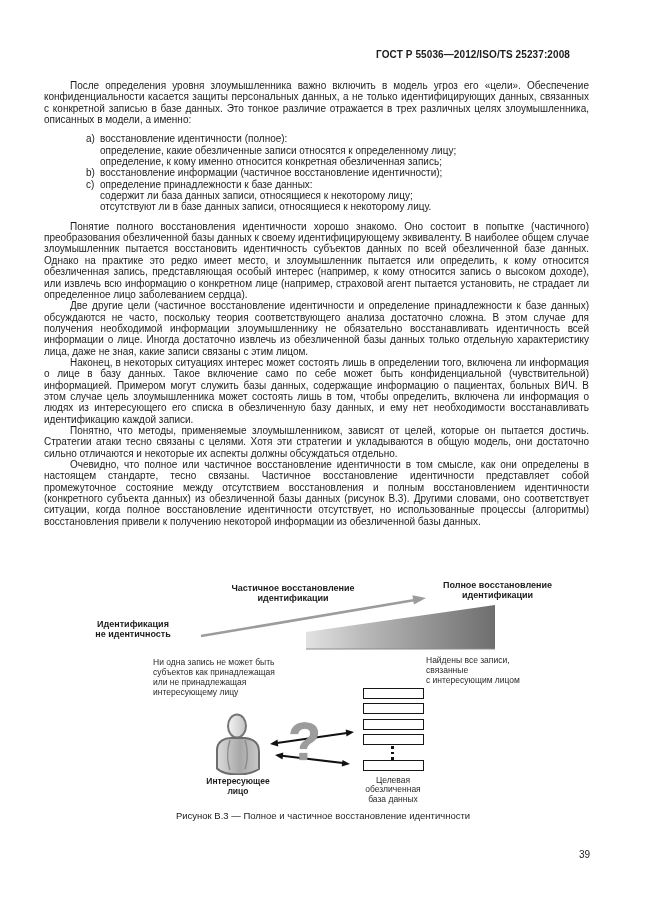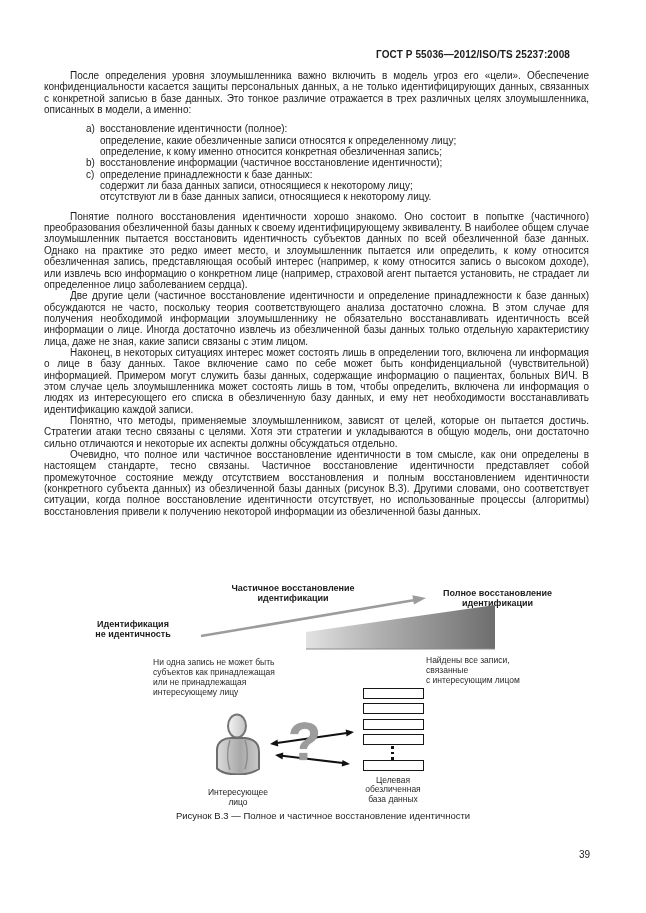--- a/index.html
+++ b/index.html
@@ -9,52 +9,52 @@
     background:#ffffff;
     font-family:"Liberation Sans", sans-serif;
     color:#1c1c1c;
     overflow:hidden;
   }
   .header{
     position:absolute;top:49px;left:0;right:76px;
     text-align:right;font-size:10px;font-weight:bold;letter-spacing:.1px;
   }
   .body-text{
-    position:absolute;left:44px;top:70px;width:545px;
+    position:absolute;left:44px;top:80px;width:545px;
     font-size:10px;line-height:11.35px;
   }
   .para{margin:0;text-align:justify;text-indent:26px;}
   .list{margin:8px;}
   .l1{padding-left:34px;}
   .l1 .marker{display:inline-block;width:14px;}
   .l2{padding-left:48px;}
   
   .figure{position:absolute;inset:0;}
   .fig-label{position:absolute;font-size:9px;line-height:10px;font-weight:bold;text-align:center;}
   .lbl-none{left:78px;top:619px;width:110px;}
   .lbl-partial{left:208px;top:583px;width:170px;}
-  .lbl-full{left:420px;top:580px;width:155px;margin-top:8px;}
+  .lbl-full{left:420px;top:580px;width:155px;}
   .fig-note{position:absolute;font-size:8.5px;line-height:10px;color:#2a2a2a;}
   .note-left{left:153px;top:657px;width:180px;}
   .note-right{left:426px;top:655px;width:150px;}
   .svg-abs{position:absolute;}
   .question-mark{
     position:absolute;left:288px;top:714px;
     font-size:54px;line-height:54px;font-weight:bold;
     color:#9c9c9c;text-shadow:0 0 1px #7d7d7d;
   }
   .record{
     position:absolute;left:363px;width:59px;height:9px;
     border:1.5px solid #161616;background:#fff;
   }
   .vdots{position:absolute;left:391px;top:746px;display:flex;flex-direction:column;gap:3px;}
   .vdots .dot{width:2.5px;height:2.5px;background:#111;}
   .person-label{
     position:absolute;left:193px;top:777px;width:90px;
-    font-size:8.5px;line-height:9.5px;font-weight:normal;text-align:center;margin-top:11px;
+    font-size:8.5px;line-height:9.5px;font-weight:bold;text-align:center;
   }
   .db-label{
     position:absolute;left:343px;top:776px;width:100px;
     font-size:8.5px;line-height:9.3px;text-align:center;color:#2a2a2a;
   }
   .caption{
     position:absolute;left:0;right:0;top:810px;
     text-align:center;font-size:9.5px;
   }
   .page-number{

